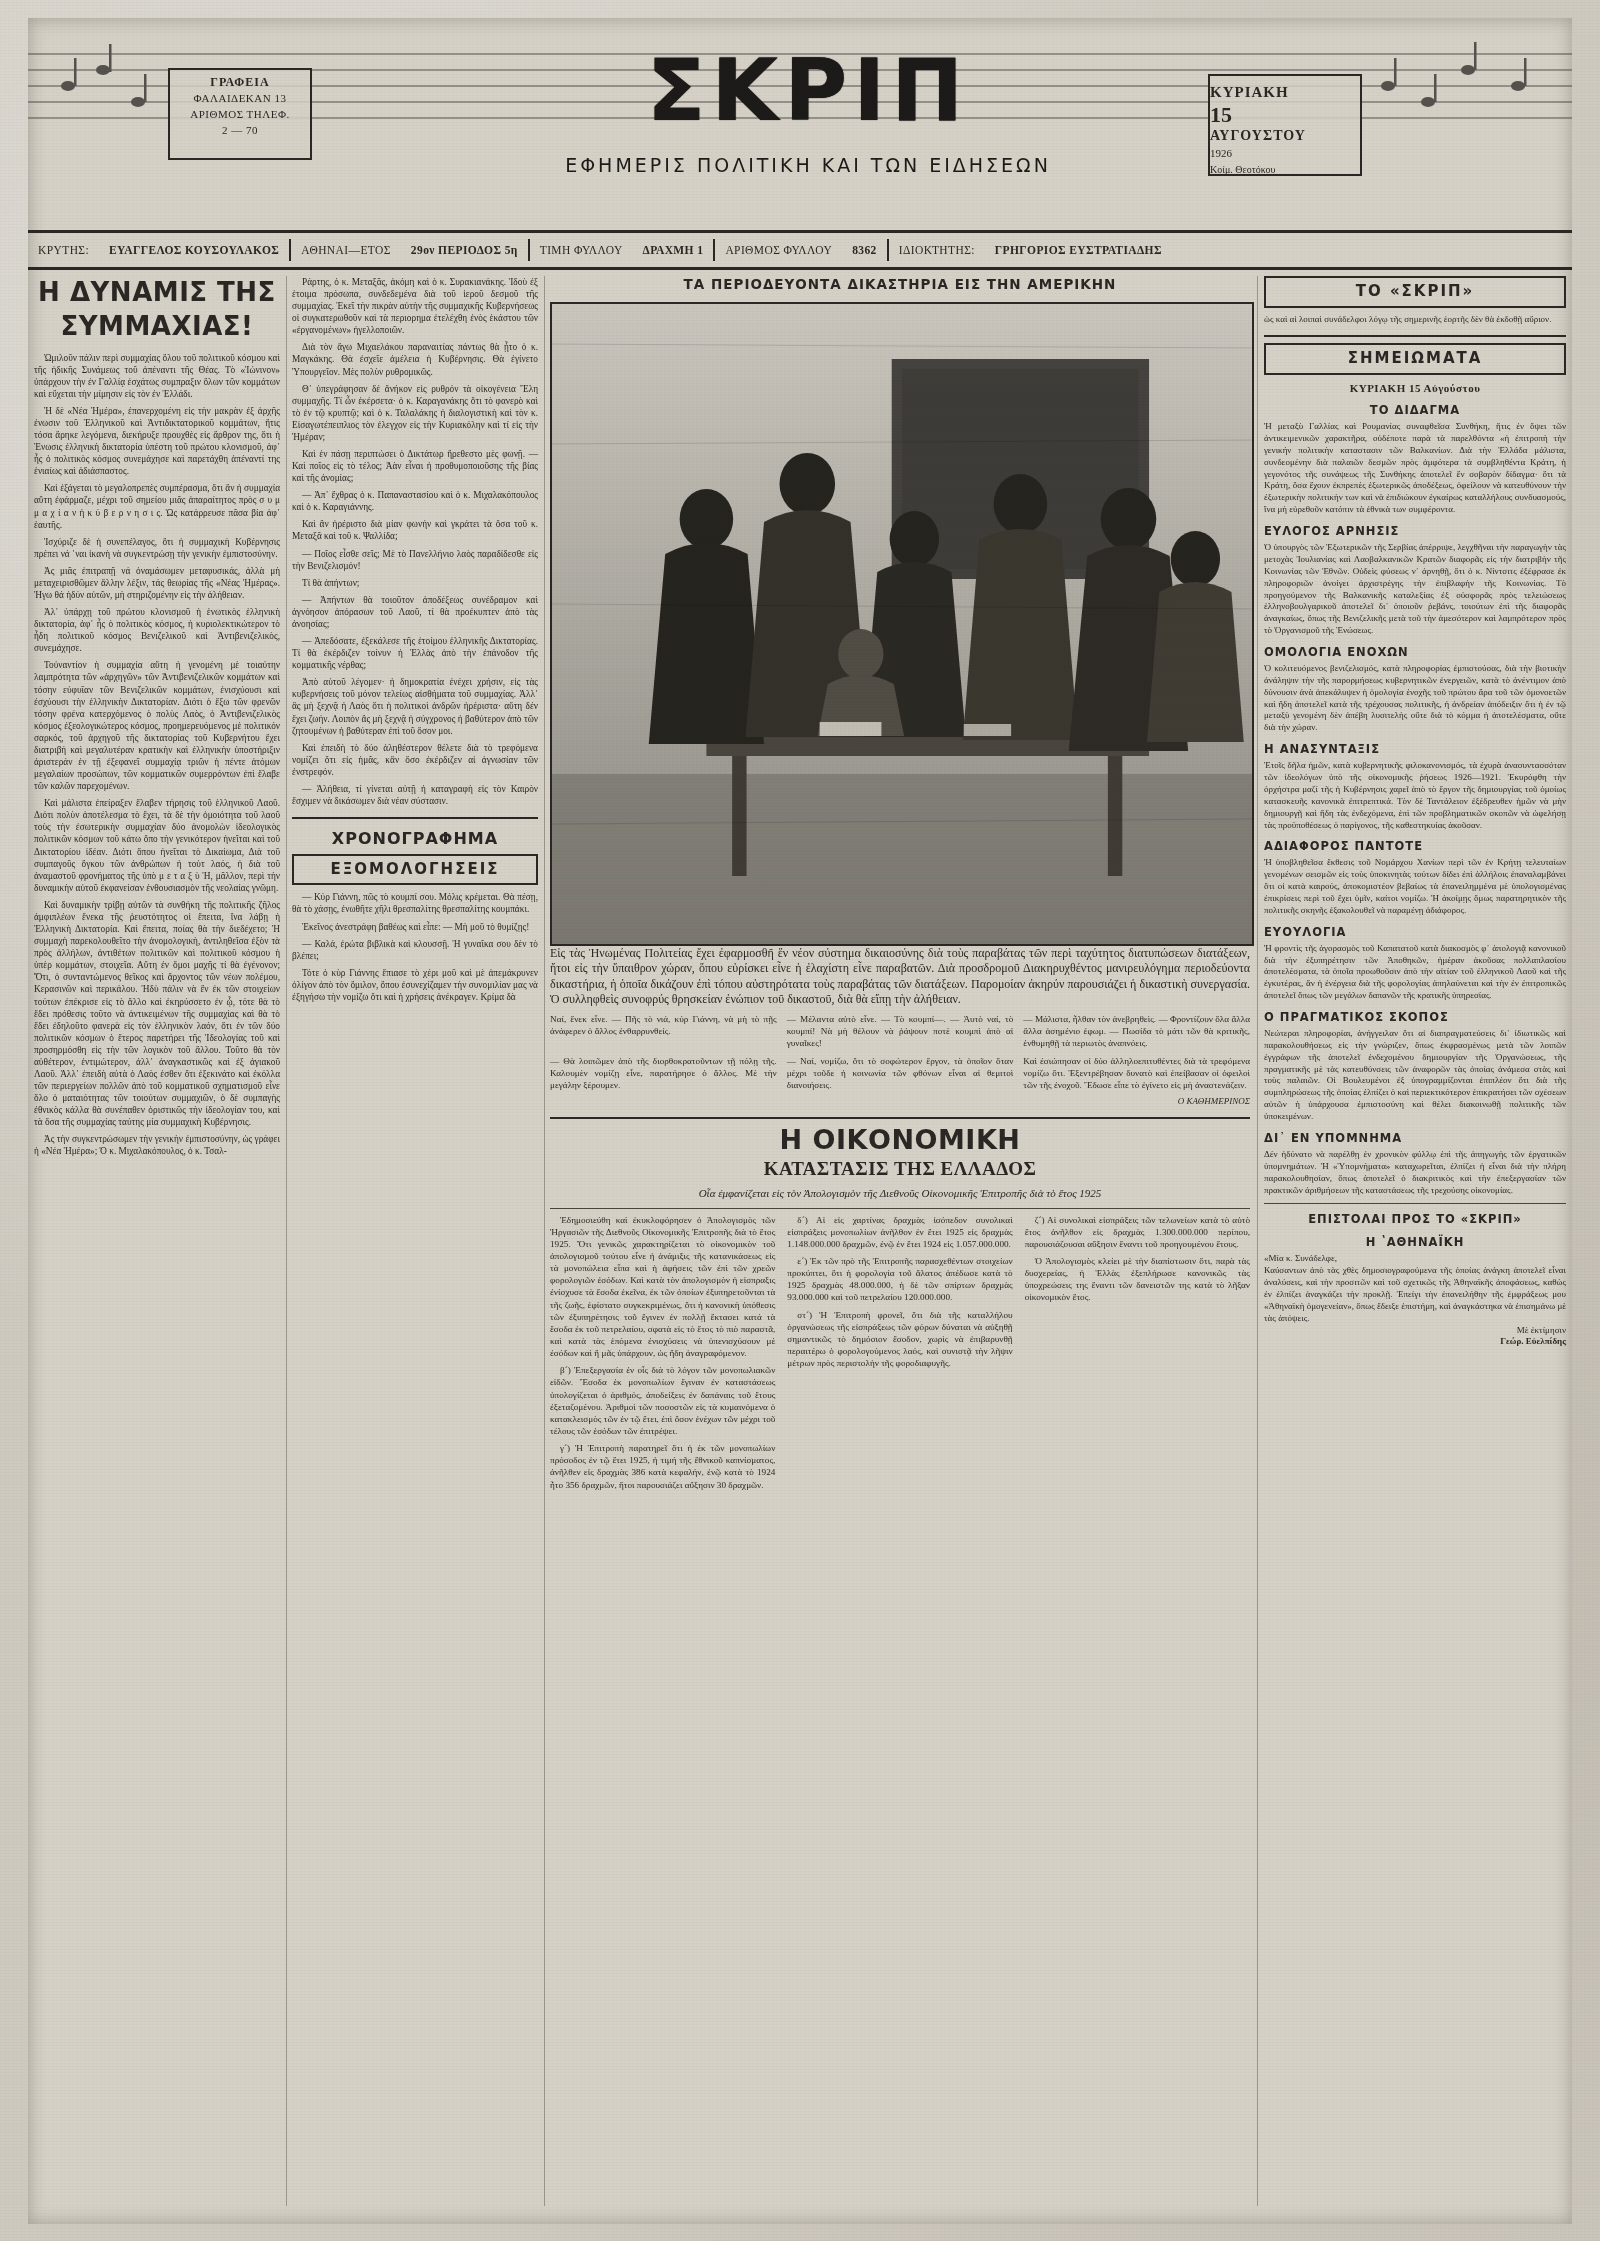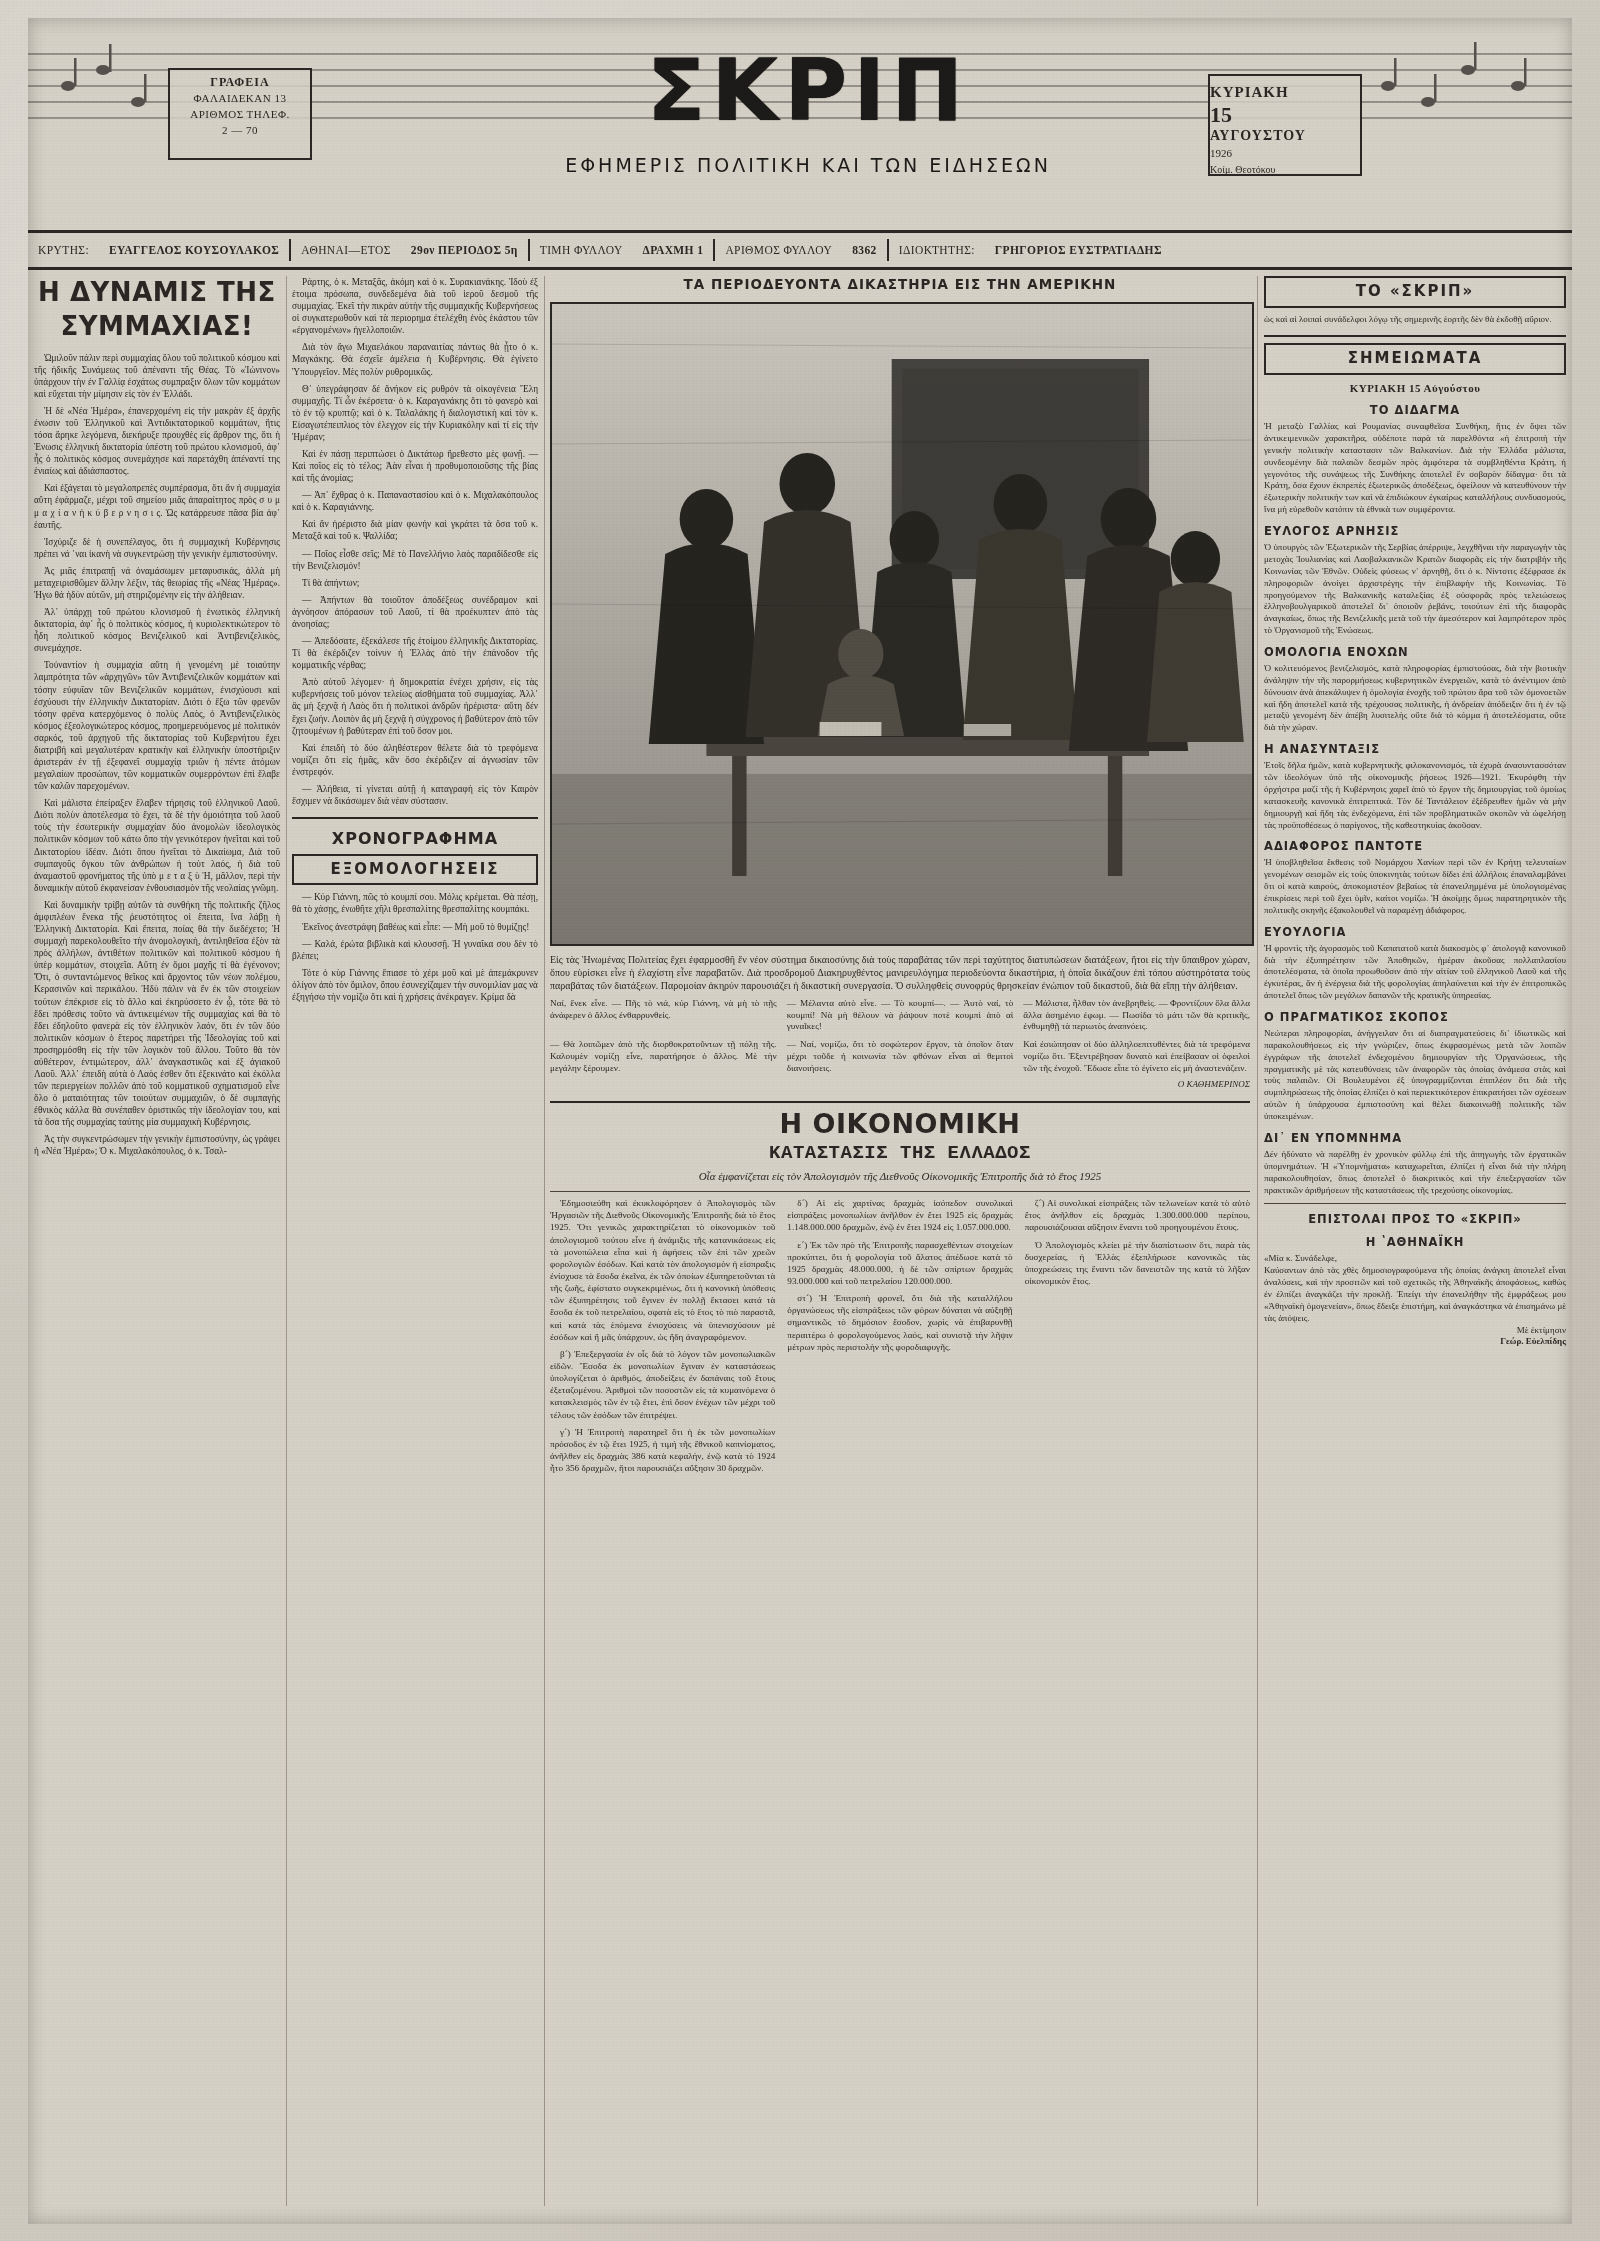--- a/index.html
+++ b/index.html
@@ -73,29 +73,29 @@
   .thin-rule{border-top:1px solid #4a443d;margin:7px 0 5px;}
   
   .photo-head{
     font-family:"DejaVu Sans", sans-serif;font-size:13.5px;font-weight:bold;
     text-align:center;letter-spacing:1px;margin-bottom:8px;
   }
   .photo-frame{
     width:100%;height:640px;border:2px solid #2b2724;background:#9e9a92;
     position:relative;overflow:hidden;
   }
-  .photo-caption{font-size:10px;line-height:1.3;text-align:justify;margin-top:7px;}
+  .photo-caption{font-size:12px;line-height:1.3;text-align:justify;}
   .three-sub{display:flex;gap:10px;margin-top:6px;}
   .three-sub .s{flex:1;font-size:9.2px;line-height:1.3;text-align:justify;}
   .econ-title{
     font-family:"DejaVu Sans", sans-serif;text-align:center;font-weight:bold;
     font-size:27px;letter-spacing:.5px;line-height:1.1;margin:4px 0 2px;
   }
   .econ-title2{
-    font-family:Liberation Mono, monospace;text-align:center;font-weight:bold;
+    font-family:Liberation Serif, serif;text-align:center;font-weight:bold;
     font-size:19px;letter-spacing:.5px;margin-bottom:4px;
   }
   .econ-sub{text-align:center;font-style:italic;font-size:11px;line-height:1.35;margin-bottom:7px;}
   .econ-cols{display:flex;gap:12px;}
   .econ-cols .s{flex:1;font-size:9.2px;line-height:1.32;text-align:justify;}
   .sign{text-align:right;font-size:9px;font-style:italic;margin-top:4px;}
   
   .boxhead{
     border:2px solid #2b2724;text-align:center;font-family:"DejaVu Sans", sans-serif;
     font-weight:bold;font-size:15px;letter-spacing:2px;padding:4px 0;margin-bottom:6px;

